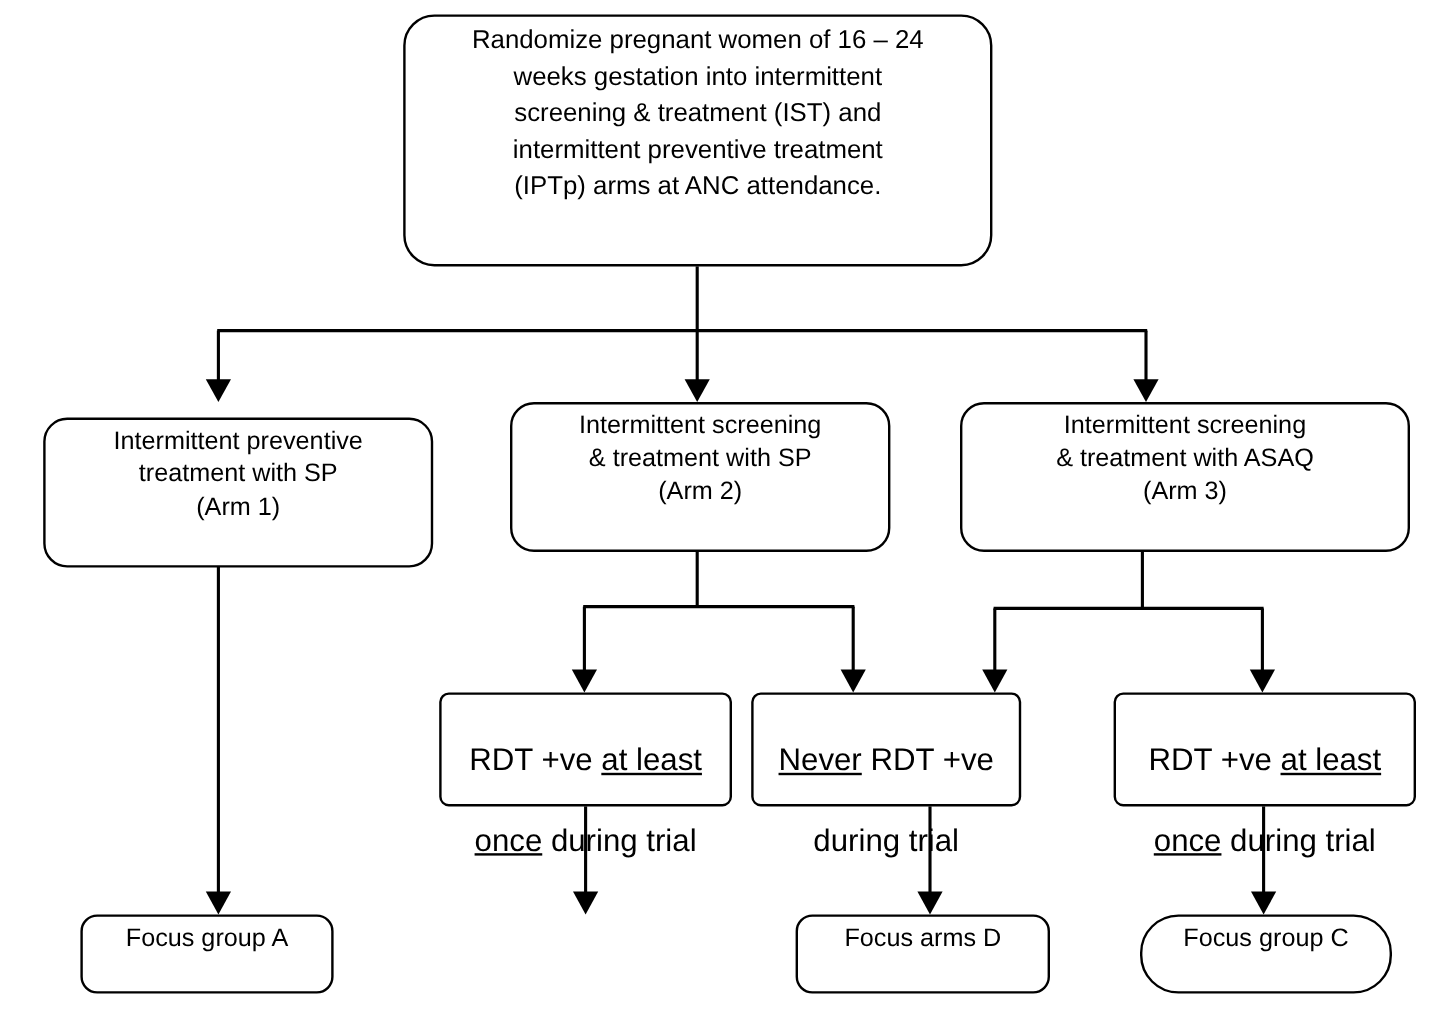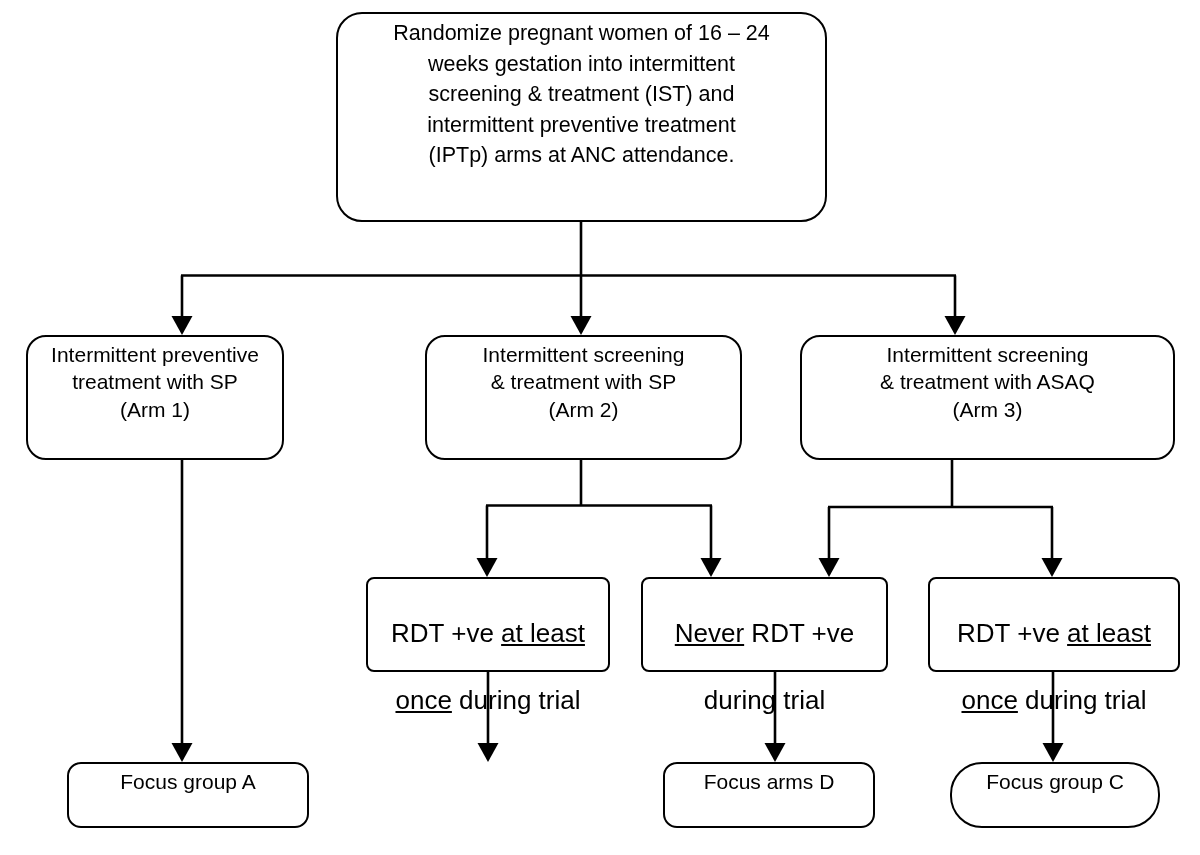--- a/index.html
+++ b/index.html
@@ -64,41 +64,41 @@
     border-radius: 26px;
     font-size: 21.5px;
     line-height: 1.42;
   }
   .node.arm {
     top: 335px;
     height: 125px;
     font-size: 21px;
     border-radius: 20px;
   }
-  .node.arm1 { left: 26px;  width: 258px; }
+  .node.arm1 { left: 36px;  width: 325px; margin-top: 13px; }
   .node.arm2 { left: 425px; width: 317px; }
   .node.arm3 { left: 800px; width: 375px; }
 
   .node.rdt {
     top: 577px;
     height: 95px;
     font-size: 26px;
     border-radius: 8px;
   }
   .node.rdtb { left: 366px; width: 244px; }
-  .node.rdtd { left: 641px; width: 247px; }
+  .node.rdtd { left: 626px; width: 225px; }
   .node.rdtc { left: 928px; width: 252px; }
 
   .node.focus {
     top: 762px;
     height: 66px;
     font-size: 21px;
     border-radius: 14px;
   }
-  .node.fga { left: 67px;  width: 242px; }
+  .node.fga { left: 67px;  width: 211px; }
   .node.fgb { left: 375px; width: 215px; }
   .node.fgd { left: 663px; width: 212px; }
   .node.fgc { left: 950px; width: 210px; border-radius: 32px; }
 
   .u { text-decoration: underline; text-underline-offset: 2px; }
 </style>
 </head>
 <body>
 
 <div id="canvas">

